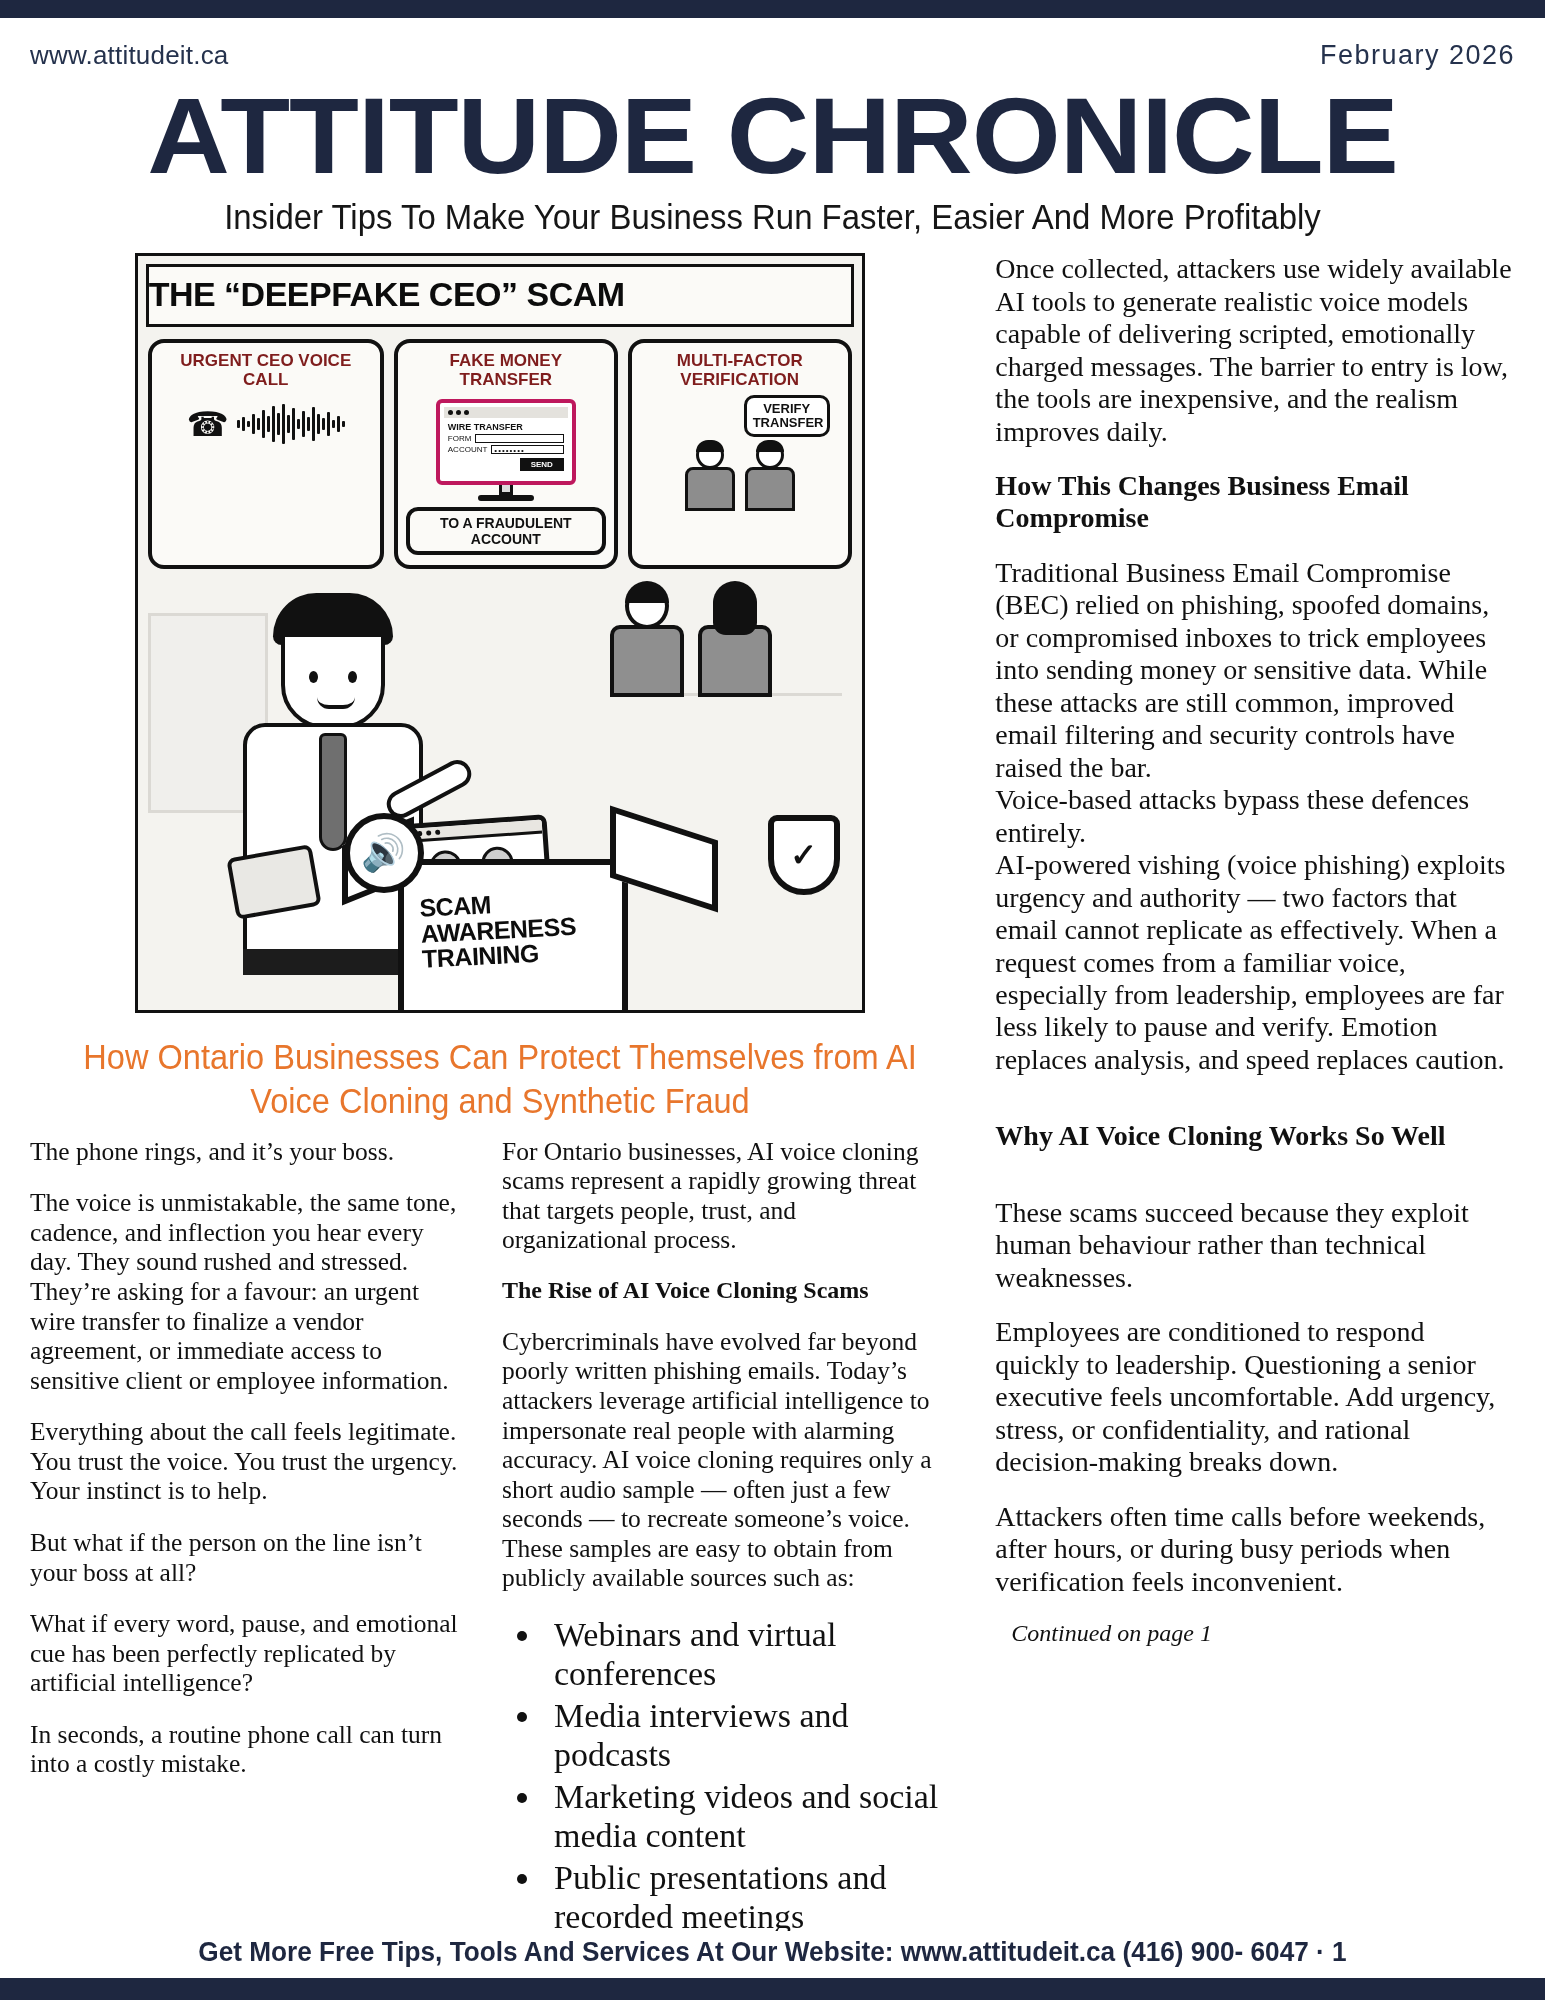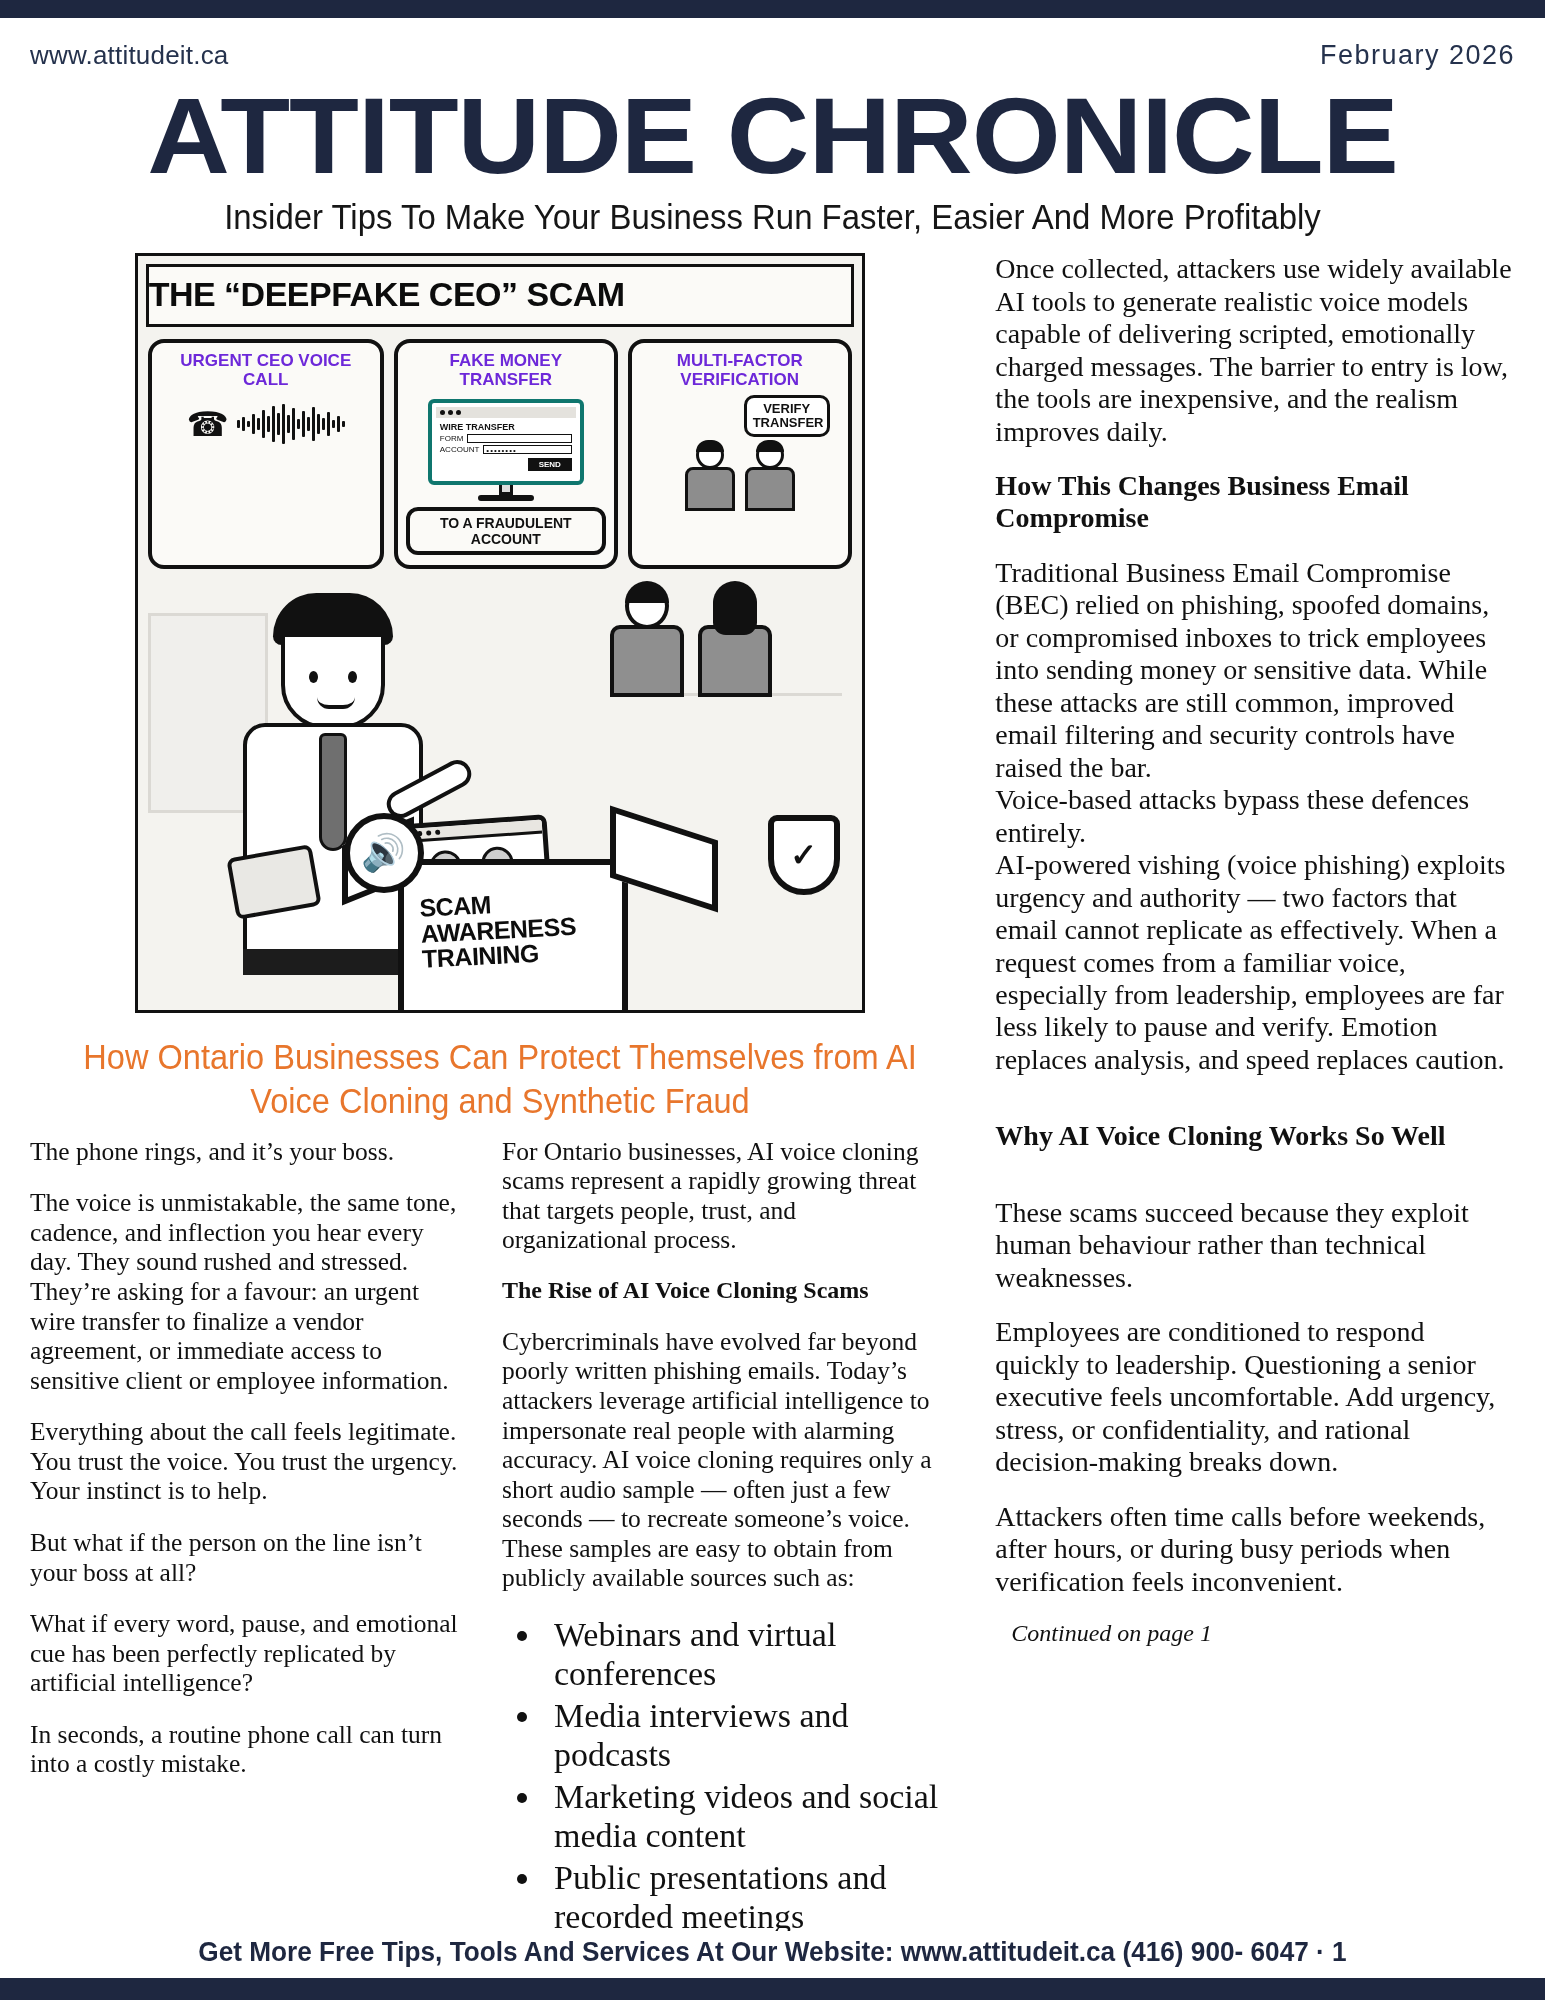--- a/index.html
+++ b/index.html
@@ -87,35 +87,35 @@
   }
   .panels {
     display: flex; gap: 10px; margin: 12px 10px 0 10px;
   }
   .panel {
     flex: 1; border: 4px solid #111; border-radius: 16px;
     background: #fbfaf7; padding: 8px 6px 10px 6px;
     text-align: center; position: relative; min-height: 200px;
   }
   .panel-title {
-    font-weight: 700; font-size: 17px; line-height: 1.12; color: #6d28d9;
+    font-weight: 700; font-size: 17px; line-height: 1.12; color: #7f1d1d;
   }
   .panel-1 { flex: 1.06; }
   .wave-row {
     display: flex; align-items: center; justify-content: center;
     gap: 8px; margin-top: 14px;
   }
   .phone-glyph { font-size: 34px; line-height: 1; color: #111; }
   .wave { display: flex; align-items: center; gap: 2px; height: 42px; }
   .wave i { display: block; width: 3px; background: #111; border-radius: 1px; }
 
   
   .monitor {
-    width: 156px; margin: 10px auto 0 auto;
-    border: 4px solid #0f766e; border-radius: 6px; background: #fff;
+    width: 140px; margin: 10px auto 0 auto;
+    border: 4px solid #be185d; border-radius: 6px; background: #fff;
     padding: 4px;
   }
   .mon-bar { display: flex; gap: 3px; background: #e4e2dd; padding: 3px 4px; }
   .mon-bar b { width: 5px; height: 5px; border-radius: 50%; background: #111; display: block; }
   .mon-body { text-align: left; padding: 4px 4px 6px 4px; }
   .mon-lbl { font-size: 9px; font-weight: 700; color: #111; }
   .mon-field { display: flex; align-items: center; gap: 4px; margin-top: 2px; }
   .mon-field span { font-size: 8px; font-weight: 400; }
   .mon-input { flex: 1; height: 9px; border: 1.5px solid #111; background: #fff; }
   .mon-dots { flex: 1; height: 9px; border: 1.5px solid #111; background: #fff; font-size: 7px; letter-spacing: 1px; padding-left: 2px; }

